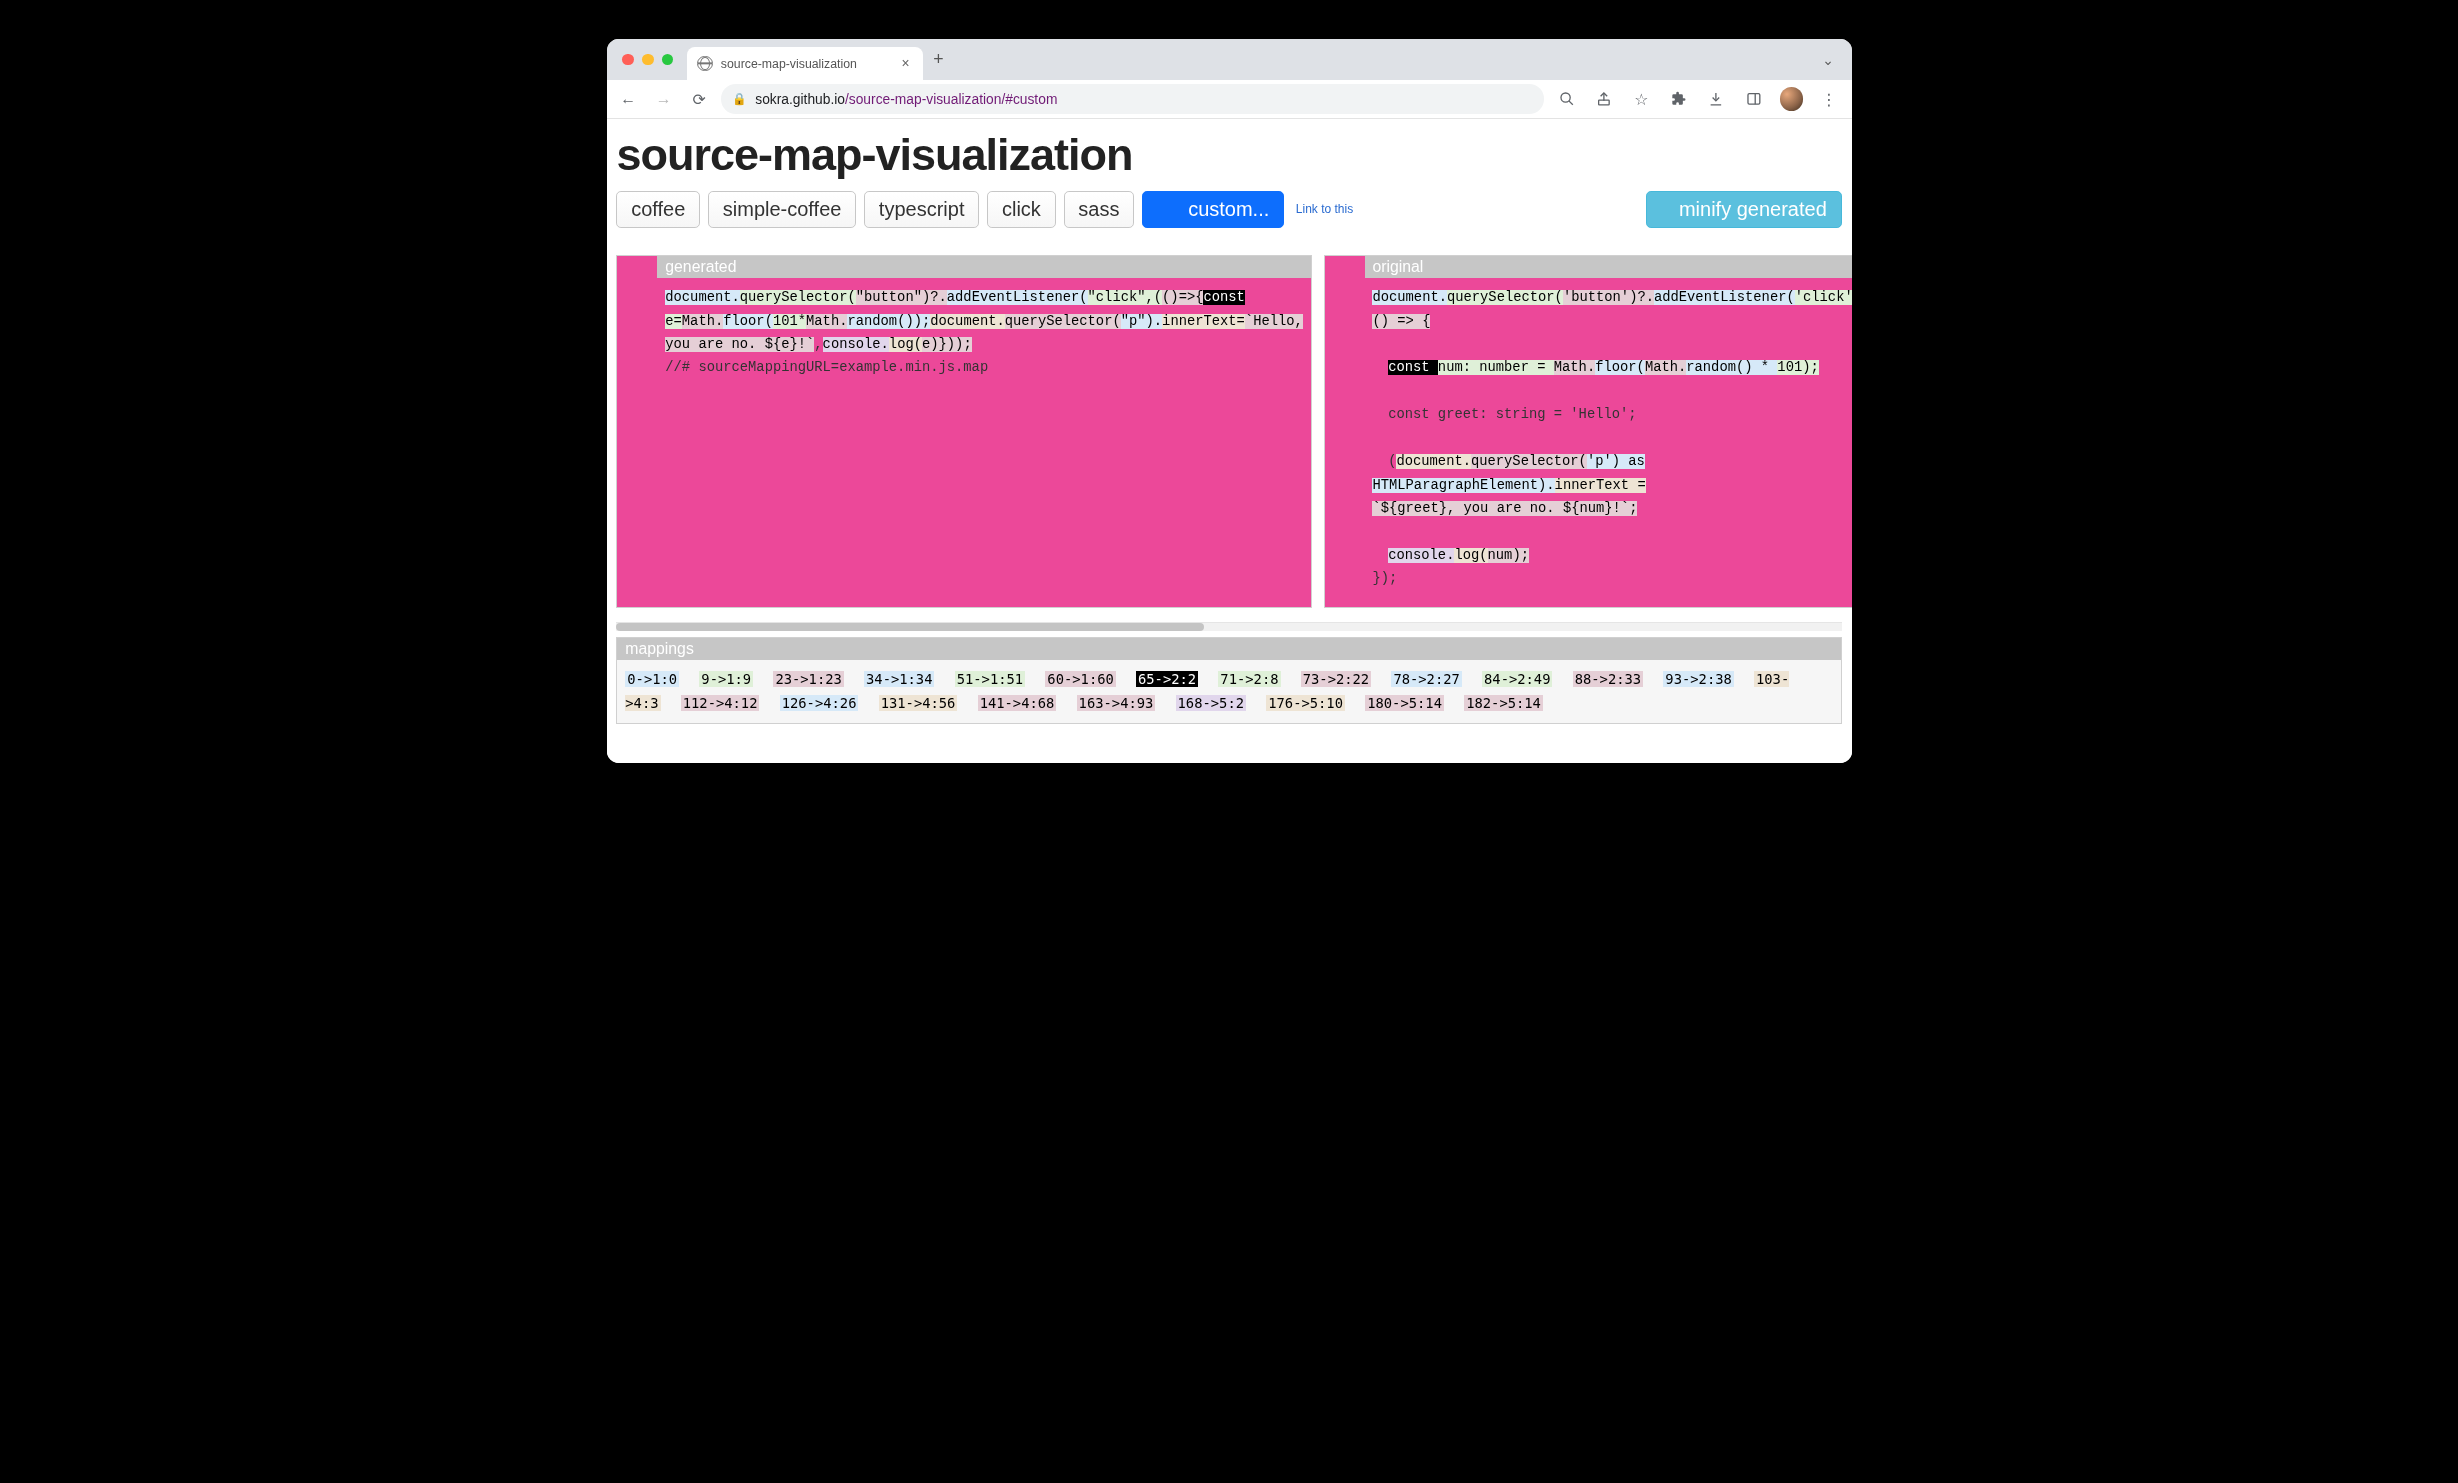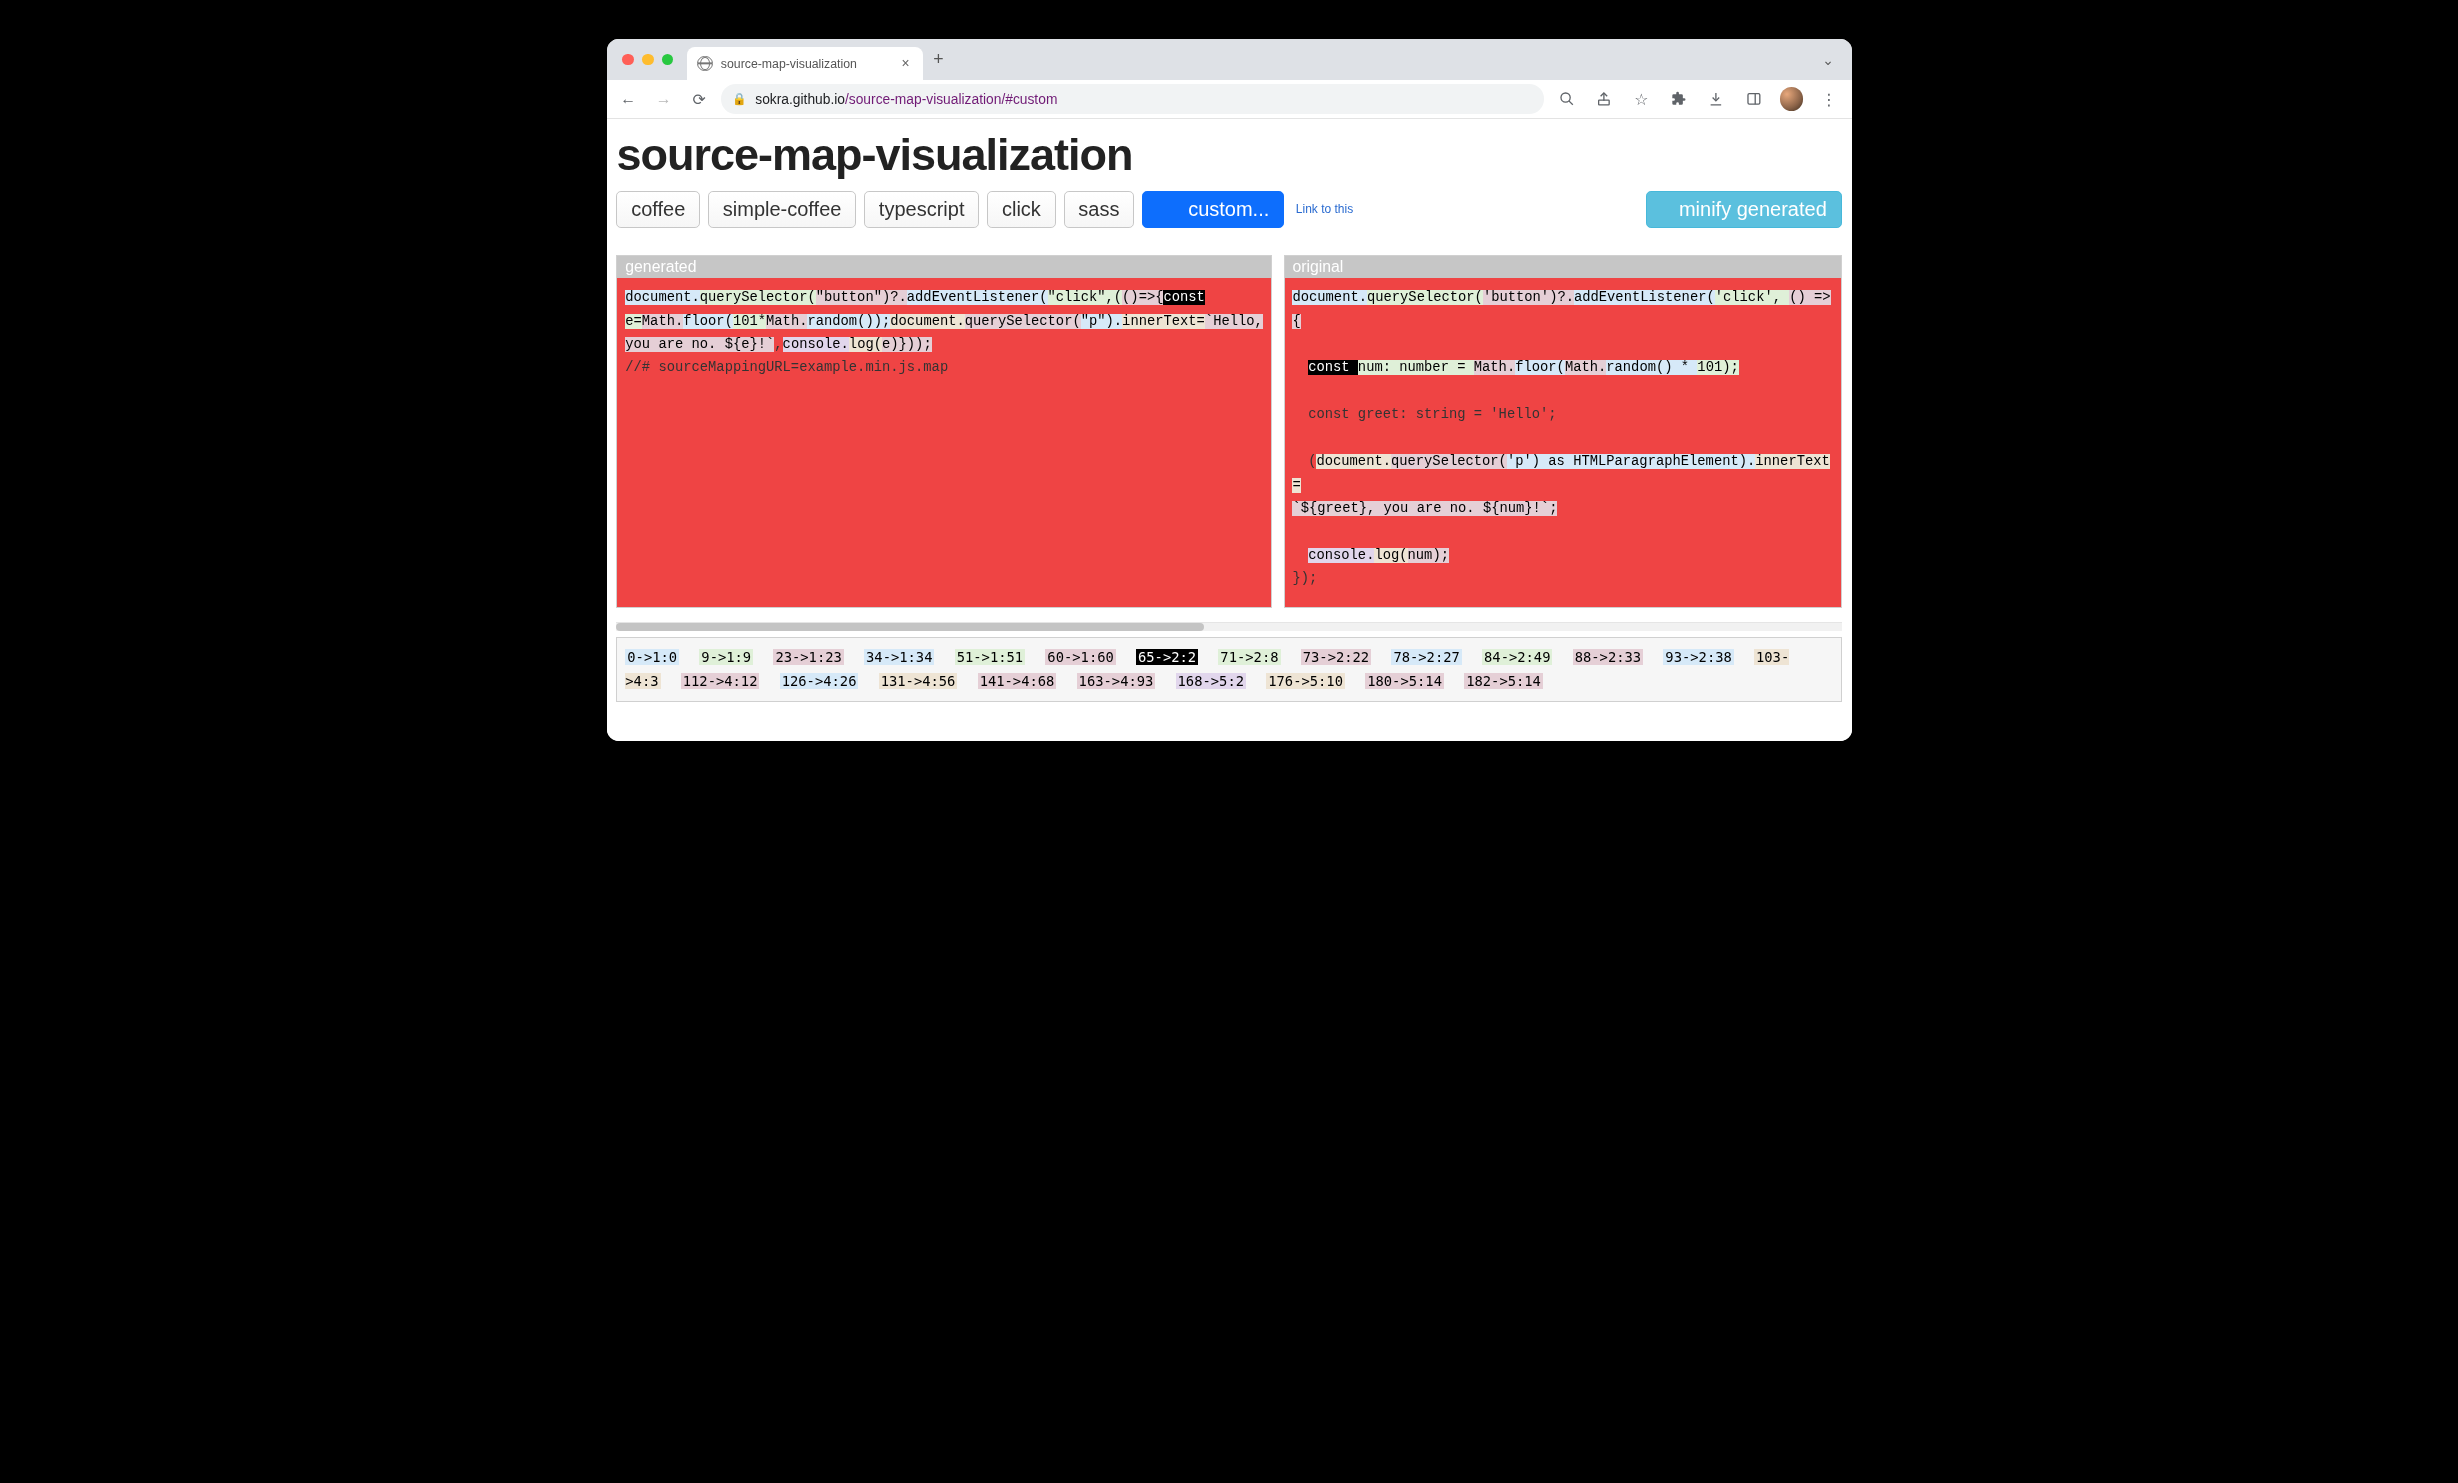--- a/index.html
+++ b/index.html
@@ -143,21 +143,22 @@
   .linkplain { color:#2a6bd0; font-size:12px; text-decoration:none; margin-left:3.9px; cursor:pointer;}
   .right { margin-left:auto;padding-left:32px; }
   .panes {
     display:flex;
     gap:11.8px;
     margin-bottom: 13.8px;
   }
   .pane {
     flex:1;
     border:1px solid #d0d0d0;
-    background:#ef4444;
+    background:#ec4899;
+    padding-left:40px;
   }
   .pane-title {
     background:#c6c6c6;
     color:#fff;
     padding: 2px 7.9px;
     font-size:15.8px;
   }
   .code {
     font-family: Menlo, Consolas, "Courier New", monospace;
     font-size: 13.8px;
@@ -297,18 +298,19 @@
         <div class="pane-title">original</div>
         <div class="code" id="orig-code"><span class="seg hl-blue">document.</span><span class="seg hl-green">querySelector(</span><span class="seg hl-pink">'button')?.</span><span class="seg hl-blue">addEventListener(</span><span class="seg hl-green">'click', </span><span class="seg hl-pink">() =&gt; {</span><br><span class="indent">&nbsp;&nbsp;</span><span class="seg hl-sel">const </span><span class="seg hl-green">num: number = </span><span class="seg hl-pink">Math.</span><span class="seg hl-blue">floor(</span><span class="seg hl-pink">Math.</span><span class="seg hl-blue">random() * </span><span class="seg hl-green">101);</span><br><span class="indent">&nbsp;&nbsp;</span><span class="seg plain">const greet: string = 'Hello';</span><br><span class="indent">&nbsp;&nbsp;</span><span class="seg plain">(</span><span class="seg hl-tan">document.</span><span class="seg hl-pink">querySelector(</span><span class="seg hl-blue">'p') as HTMLParagraphElement).</span><span class="seg hl-tan">innerText = </span><br><span class="seg hl-pink">`${greet}, you are no. ${</span><span class="seg hl-pink">num}!`;</span><br><span class="indent">&nbsp;&nbsp;</span><span class="seg hl-purple">console.</span><span class="seg hl-tan">log(</span><span class="seg hl-pink">num);</span><br><span class="seg plain">});</span></div>
       </div>
     </div>
 
     <div class="scrollbar">
       <div class="scrollthumb"></div>
     </div>
 
     <div class="mappings-pane">
+      <div class="mappings-title">mappings</div>
       <div class="maps" id="maps"><span class="map hl-blue">0-&gt;1:0</span> <span class="map hl-green">9-&gt;1:9</span> <span class="map hl-pink">23-&gt;1:23</span> <span class="map hl-blue">34-&gt;1:34</span> <span class="map hl-green">51-&gt;1:51</span> <span class="map hl-pink">60-&gt;1:60</span> <span class="map hl-sel">65-&gt;2:2</span> <span class="map hl-green">71-&gt;2:8</span> <span class="map hl-pink">73-&gt;2:22</span> <span class="map hl-blue">78-&gt;2:27</span> <span class="map hl-green">84-&gt;2:49</span> <span class="map hl-pink">88-&gt;2:33</span> <span class="map hl-blue">93-&gt;2:38</span> <span class="map hl-tan">103-&gt;4:3</span> <span class="map hl-pink">112-&gt;4:12</span> <span class="map hl-blue">126-&gt;4:26</span> <span class="map hl-tan">131-&gt;4:56</span> <span class="map hl-pink">141-&gt;4:68</span> <span class="map hl-pink">163-&gt;4:93</span> <span class="map hl-purple">168-&gt;5:2</span> <span class="map hl-tan">176-&gt;5:10</span> <span class="map hl-pink">180-&gt;5:14</span> <span class="map hl-pink">182-&gt;5:14</span> </div>
     </div>
   </div>
 
 </div>
 
 
 </body></html>

